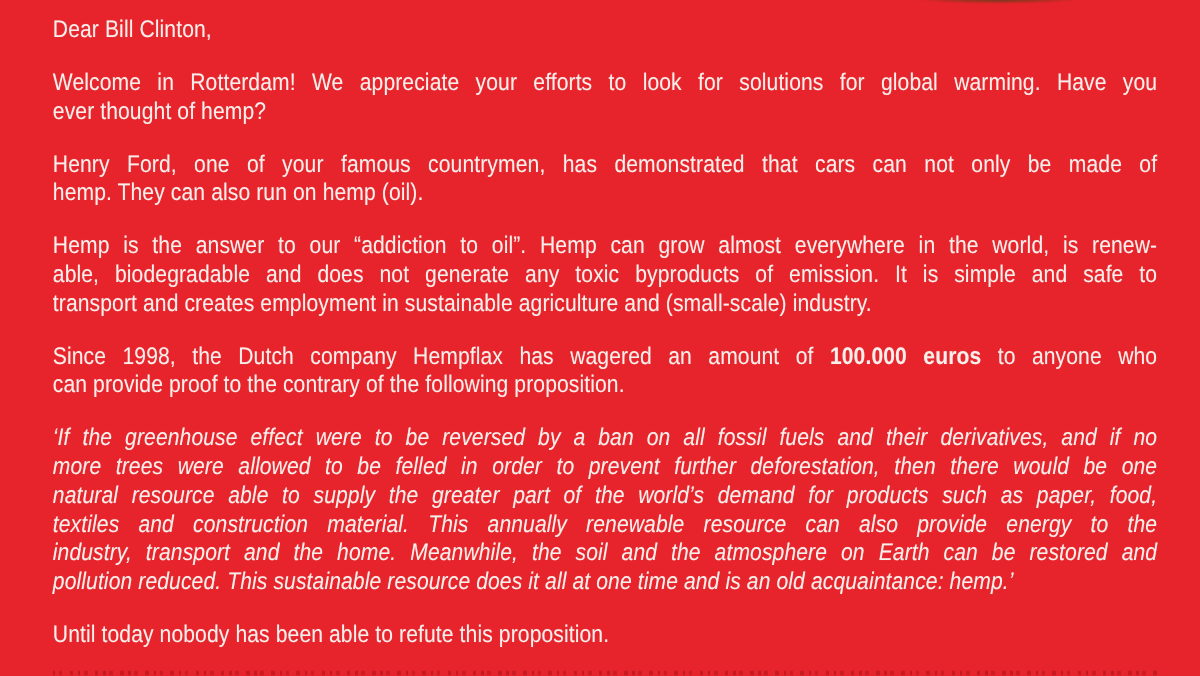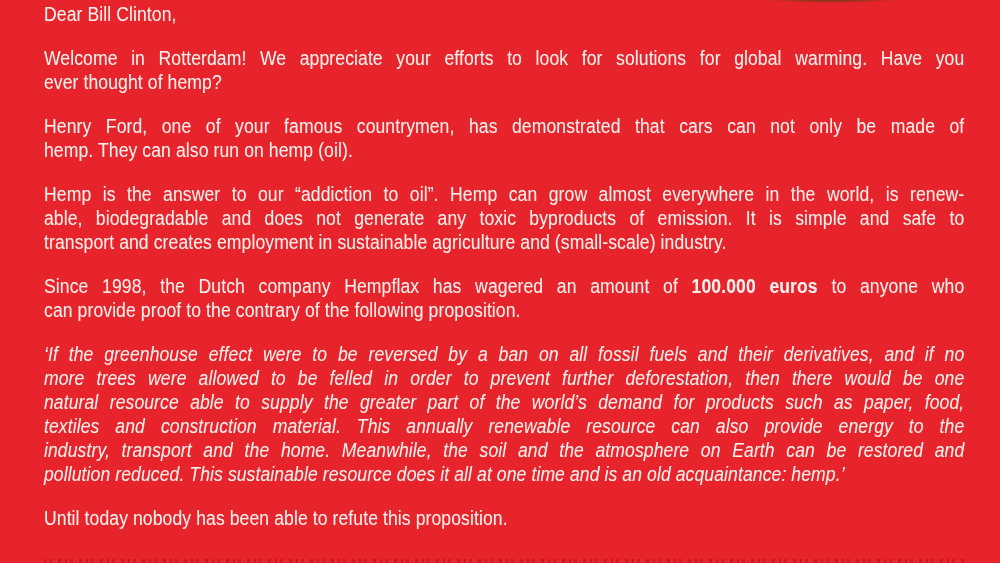--- a/index.html
+++ b/index.html
@@ -9,21 +9,21 @@
   body {
     width: 1000px;
     height: 563px;
     overflow: hidden;
     position: relative;
     background: #e7232b;
     font-family: "Liberation Sans", sans-serif;
   }
   .letter {
     position: absolute;
-    top: 2px;
+    top: 13px;
     left: 44px;
     width: 921px;
     color: #f7efec;
   }
   
   .letter-inner {
     width: 1047px;
     transform: scaleX(0.879);
     transform-origin: 0 0;
   }

